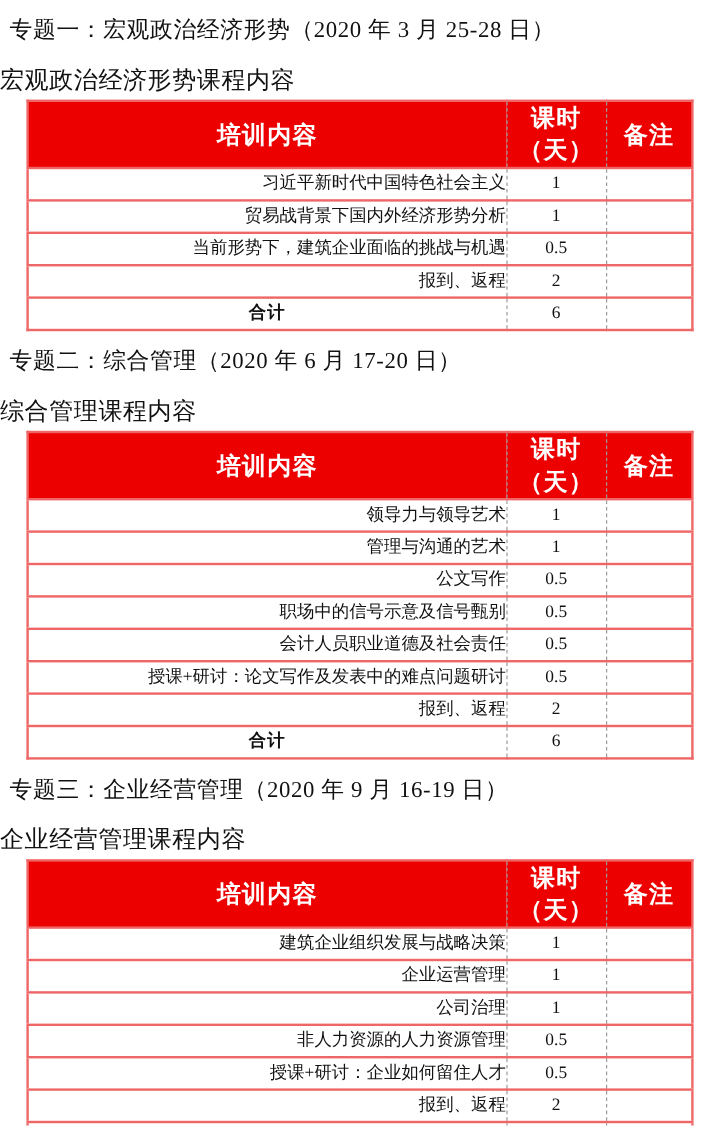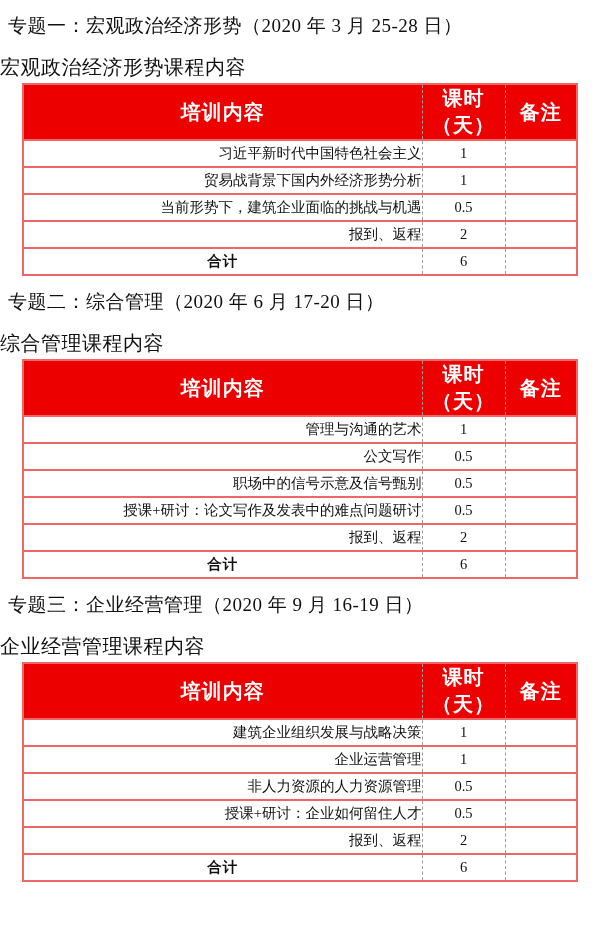--- a/index.html
+++ b/index.html
@@ -116,39 +116,49 @@
             <col style="width:72px">
       </colgroup>
       <thead>
         <tr>
           <th>培训内容</th>
           <th>课时（天）</th>
           <th>备注</th>
         </tr>
       </thead>
       <tbody>
+  <tr>
+    <td class="cell-content">领导力与领导艺术</td>
+    <td class="cell-hours">1</td>
+    <td class="cell-remarks"></td>
+  </tr>
 
   <tr>
     <td class="cell-content">管理与沟通的艺术</td>
     <td class="cell-hours">1</td>
     <td class="cell-remarks"></td>
   </tr>
 
   <tr>
     <td class="cell-content">公文写作</td>
     <td class="cell-hours">0.5</td>
     <td class="cell-remarks"></td>
   </tr>
 
   <tr>
     <td class="cell-content">职场中的信号示意及信号甄别</td>
     <td class="cell-hours">0.5</td>
     <td class="cell-remarks"></td>
   </tr>
 
+  <tr>
+    <td class="cell-content">会计人员职业道德及社会责任</td>
+    <td class="cell-hours">0.5</td>
+    <td class="cell-remarks"></td>
+  </tr>
 
   <tr>
     <td class="cell-content">授课+研讨：论文写作及发表中的难点问题研讨</td>
     <td class="cell-hours">0.5</td>
     <td class="cell-remarks"></td>
   </tr>
 
   <tr>
     <td class="cell-content">报到、返程</td>
     <td class="cell-hours">2</td>
@@ -186,20 +196,25 @@
     <td class="cell-hours">1</td>
     <td class="cell-remarks"></td>
   </tr>
 
   <tr>
     <td class="cell-content">企业运营管理</td>
     <td class="cell-hours">1</td>
     <td class="cell-remarks"></td>
   </tr>
 
+  <tr>
+    <td class="cell-content">公司治理</td>
+    <td class="cell-hours">1</td>
+    <td class="cell-remarks"></td>
+  </tr>
 
   <tr>
     <td class="cell-content">非人力资源的人力资源管理</td>
     <td class="cell-hours">0.5</td>
     <td class="cell-remarks"></td>
   </tr>
 
   <tr>
     <td class="cell-content">授课+研讨：企业如何留住人才</td>
     <td class="cell-hours">0.5</td>

